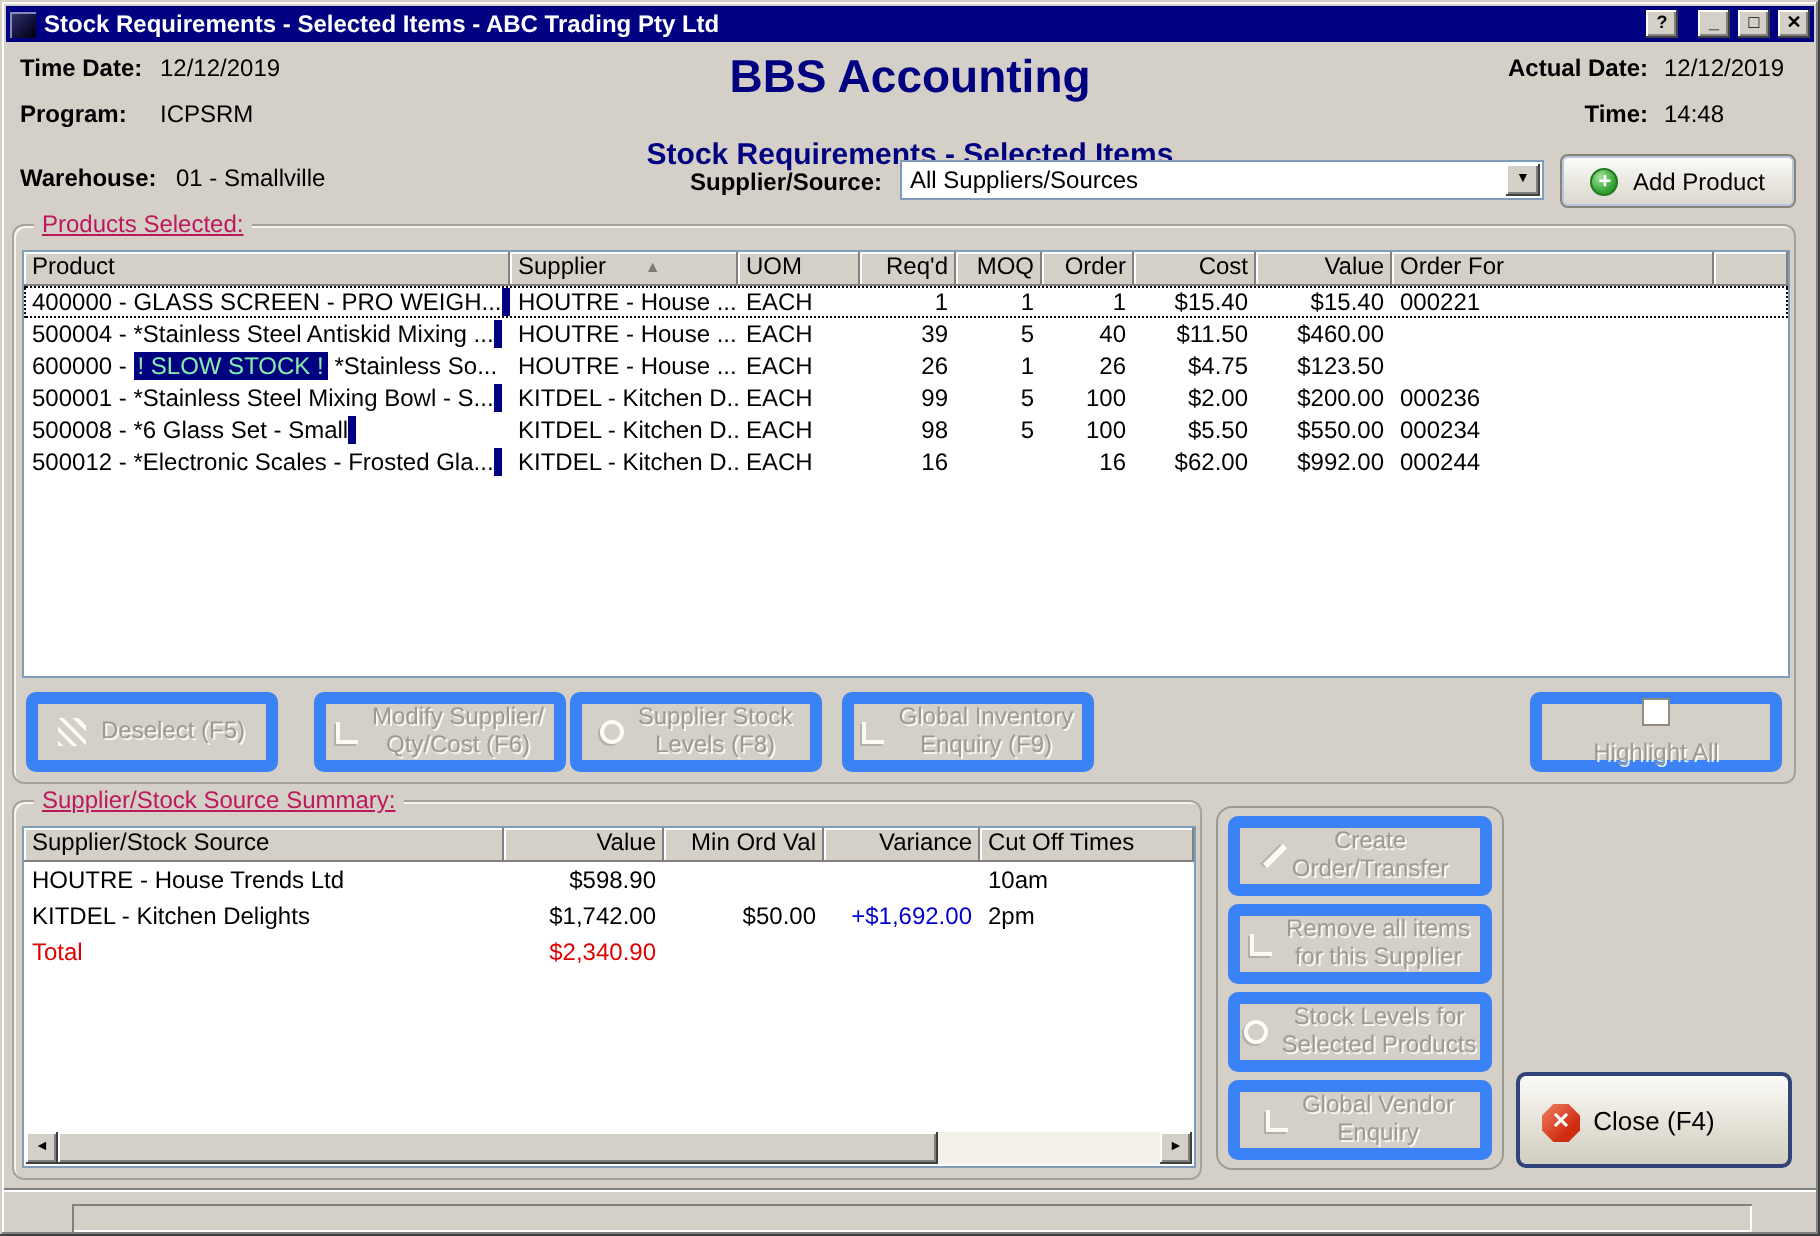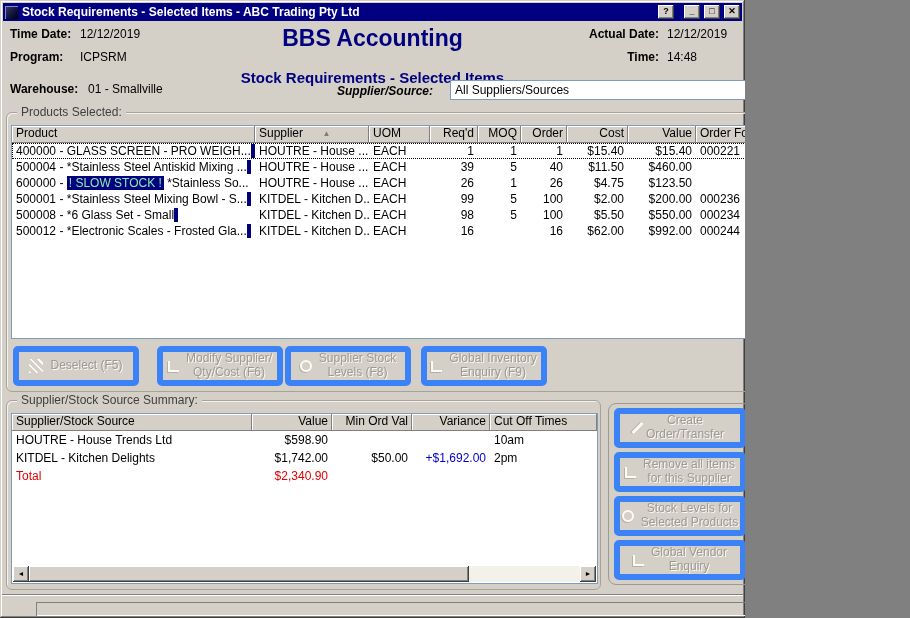--- a/index.html
+++ b/index.html
@@ -1,18 +1,18 @@
 <!DOCTYPE html>
 <html><head>
 <meta charset="utf-8">
 <style>
   * { box-sizing: border-box; }
   html,body { margin:0; padding:0; background:#808080; }
   .window {
-    position:relative; width:745px; height:618px; background:#d4d0c8;
+    position:relative; width:910px; height:618px; background:#d4d0c8;
     font-family:"Liberation Sans", sans-serif; font-size:12px; color:#000;
     box-shadow: inset -1px -1px 0 #404040, inset 1px 1px 0 #d4d0c8,
                 inset -2px -2px 0 #808080, inset 2px 2px 0 #fff;
     overflow:hidden;
   }
   
   .titlebar {
     position:absolute; left:3px; top:3px; right:3px; height:18px;
     background:#000080; color:#fff; display:flex; align-items:center;
     padding:0 2px; gap:4px;
@@ -67,21 +67,21 @@
     border:1px solid #1f7a1f; color:#fff; font-weight:bold; font-size:11px;
     line-height:12px; text-align:center;
   }
   
   .groupbox {
     position:absolute; border:1px solid #a7a396; border-radius:6px;
     box-shadow: inset 1px 1px 0 rgba(255,255,255,.75);
   }
   .groupbox > .group-label {
     position:absolute; top:-8px; left:10px; background:#d4d0c8;
-    color:#404040; padding:0 4px; font-size:12px;
+    color:#be185d; padding:0 4px; font-size:12px;text-decoration:underline;
   }
   
   .datatable { position:absolute; background:#fff; border:1px solid #7f9db9; overflow:hidden; }
   .thead, .trow { display:grid; }
   .prod-cols { grid-template-columns:243px 114px 61px 48px 43px 46px 61px 68px 161px 1fr; }
   .sum-cols  { grid-template-columns:240px 80px 80px 78px 1fr; }
   .th {
     background:#d4d0c8; height:17px; line-height:15px; padding:0 4px;
     box-shadow: inset -1px -1px 0 #808080, inset 1px 1px 0 #fff;
     white-space:nowrap; overflow:hidden; font-size:12px;
@@ -200,21 +200,21 @@
 
   <div class="fieldline" style="right:12px; top:27px;">
     <span class="r-lbl">Actual Date:</span>
     <span class="r-val">12/12/2019</span>
   </div>
   <div class="fieldline" style="right:12px; top:50px;">
     <span class="r-lbl">Time:</span>
     <span class="r-val">14:48</span>
   </div>
 
-  <div class="fieldline" style="left:337px; top:84px;font-style:italic;">
+  <div class="fieldline" style="left:345px; top:84px;">
     <span class="lbl">Supplier/Source:</span>
   </div>
   <div class="combo">
     <span class="combo-text">All Suppliers/Sources</span>
     <span class="combo-btn">▼</span>
   </div>
 
   <div class="add-btn">
     <span class="plus-icon">+</span>
     <span>Add Product</span>

